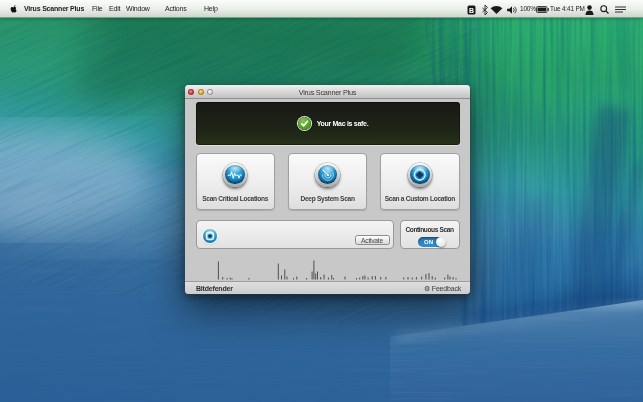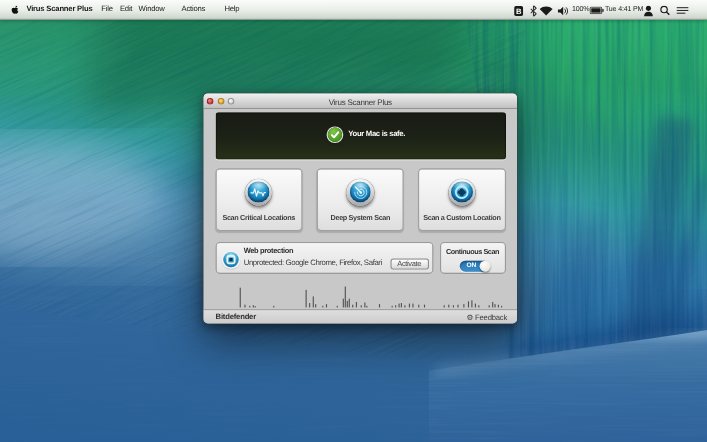--- a/index.html
+++ b/index.html
@@ -313,24 +313,20 @@
       </div>
     <div class="lbl">Scan a Custom Location</div>
   </div>
 
   <div id="webcard">
     <div id="weborb">
       <svg width="14" height="14" viewBox="0 0 14 14">
         <rect x="3.6" y="3.6" width="6.8" height="6.8" rx="2" fill="none" stroke="#e8f6fc" stroke-width="1.5"></rect>
         <rect x="5.4" y="5.4" width="3.2" height="3.2" rx="0.8" fill="#0a3354"></rect>
       </svg>
-    </div>
-    <div id="webtxt">
-      <div class="t1">Web protection</div>
-      <div class="t2">Unprotected: Google Chrome, Firefox, Safari</div>
     </div>
     <div id="activate">Activate</div>
   </div>
 
   <div id="contcard">
     <div id="conttitle">Continuous Scan</div>
     <div id="toggle">
         <span class="on">ON</span>
         <span class="knob"></span>
       </div>

